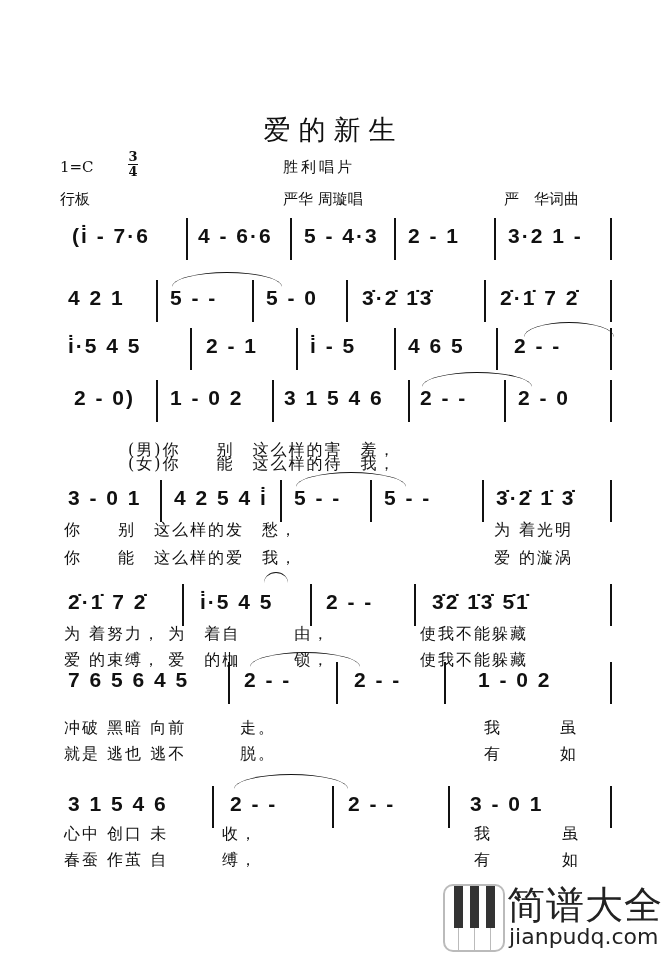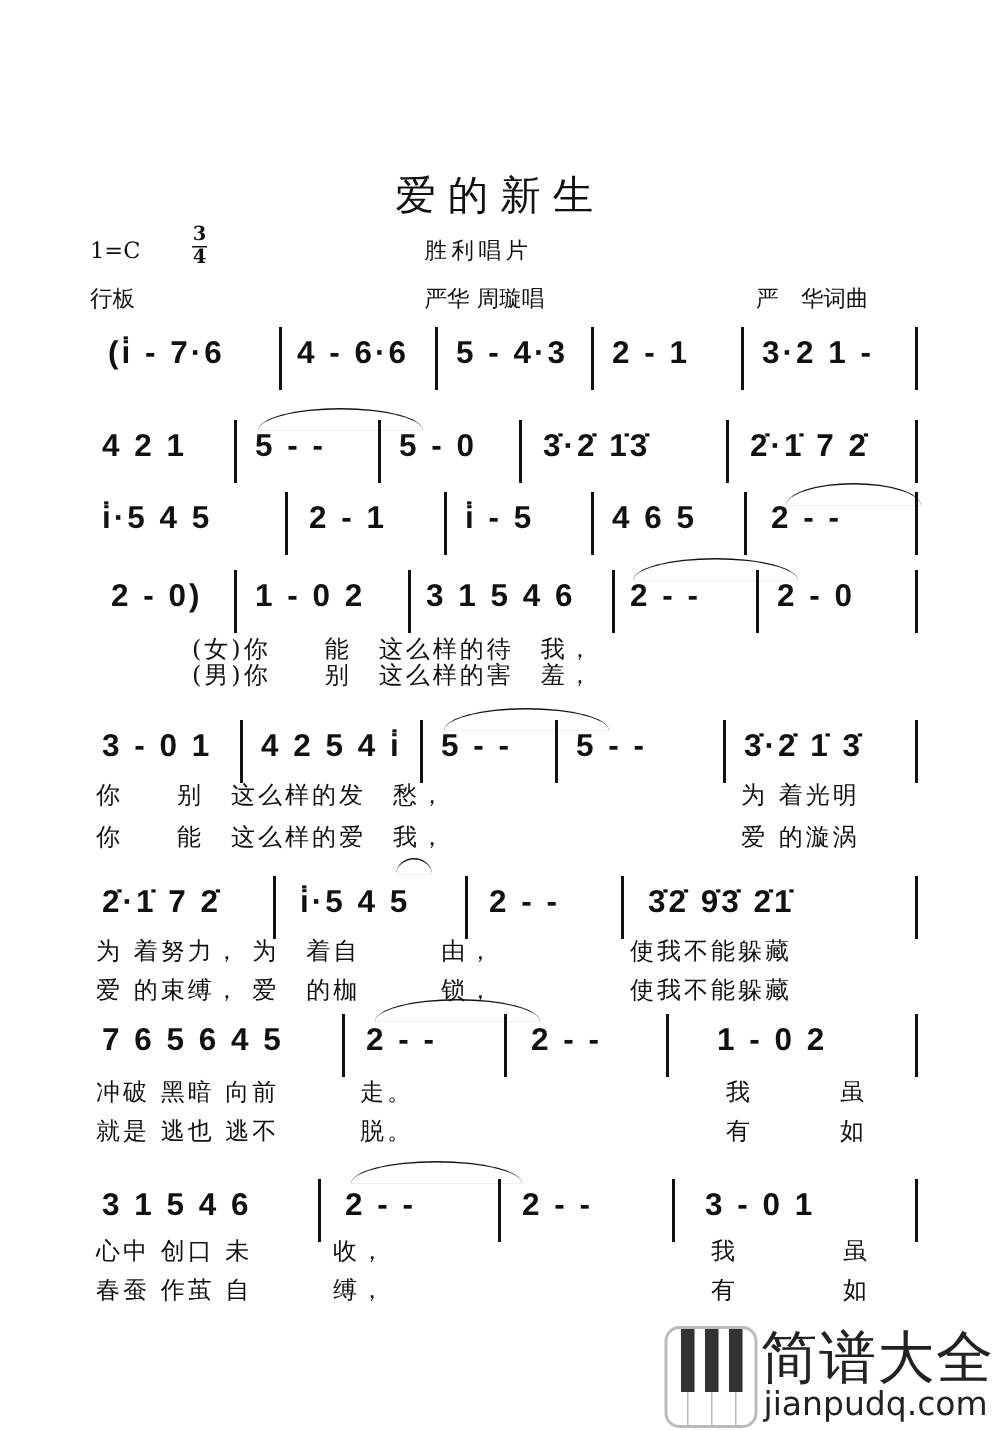--- a/index.html
+++ b/index.html
@@ -82,21 +82,21 @@
   <div class="bar" style="left:208px;"></div>
   <span class="note" style="left:220px;">3 1 5 4 6</span>
   <div class="bar" style="left:344px;"></div>
   <div class="slur" style="left:358px;top:-8px;width:110px;"></div>
   <span class="note" style="left:356px;">2 - -</span>
   <div class="bar" style="left:440px;"></div>
   <span class="note" style="left:454px;">2 - 0</span>
   <div class="bar" style="left:546px;"></div>
 </div>
 <div class="lyric" style="left:128px;top:440px;text-align:right;">(男)你　　别　这么样的害　羞，</div>
-<div class="lyric" style="left:128px;top:423px;text-align:right;">(女)你　　能　这么样的待　我，</div>
+<div class="lyric" style="left:128px;top:454px;text-align:right;">(女)你　　能　这么样的待　我，</div>
 
 <div class="row" style="top:480px;">
   <span class="note" style="left:4px;">3 - 0 1</span>
   <div class="bar" style="left:96px;"></div>
   <span class="note" style="left:110px;">4 2 5 4 i̇</span>
   <div class="bar" style="left:216px;"></div>
   <div class="slur" style="left:232px;top:-8px;width:110px;"></div>
   <span class="note" style="left:230px;">5 - -</span>
   <div class="bar" style="left:306px;"></div>
   <span class="note" style="left:320px;">5 - -</span>
@@ -110,29 +110,29 @@
 <div class="lyric" style="left:494px;top:548px;">爱 的漩涡</div>
 
 <div class="row" style="top:584px;">
   <span class="note" style="left:4px;">2̇·1̇ 7 2̇</span>
   <div class="bar" style="left:118px;"></div>
   <div class="slur" style="left:200px;top:-12px;width:24px;height:10px;"></div>
   <span class="note" style="left:136px;">i̇·5 4 5</span>
   <div class="bar" style="left:246px;"></div>
   <span class="note" style="left:262px;">2 - -</span>
   <div class="bar" style="left:350px;"></div>
-  <span class="note" style="left:368px;">3̇2̇ 9̇3̇ 2̇1̇</span>
+  <span class="note" style="left:368px;">3̇2̇ 1̇3̇ 5̇1̇</span>
   <div class="bar" style="left:546px;"></div>
 </div>
 <div class="lyric" style="left:64px;top:624px;">为 着努力， 为　着自　　　由，</div>
 <div class="lyric" style="left:420px;top:624px;">使我不能躲藏</div>
 <div class="lyric" style="left:64px;top:650px;">爱 的束缚， 爱　的枷　　　锁，</div>
 <div class="lyric" style="left:420px;top:650px;">使我不能躲藏</div>
 
-<div class="row" style="top:676px;">
+<div class="row" style="top:662px;">
   <span class="note" style="left:4px;">7 6 5 6 4 5</span>
   <div class="bar" style="left:164px;"></div>
   <div class="slur" style="left:186px;top:-10px;width:110px;"></div>
   <span class="note" style="left:180px;">2 - -</span>
   <div class="bar" style="left:272px;"></div>
   <span class="note" style="left:290px;">2 - -</span>
   <div class="bar" style="left:380px;"></div>
   <span class="note" style="left:414px;">1 - 0 2</span>
   <div class="bar" style="left:546px;"></div>
 </div>

